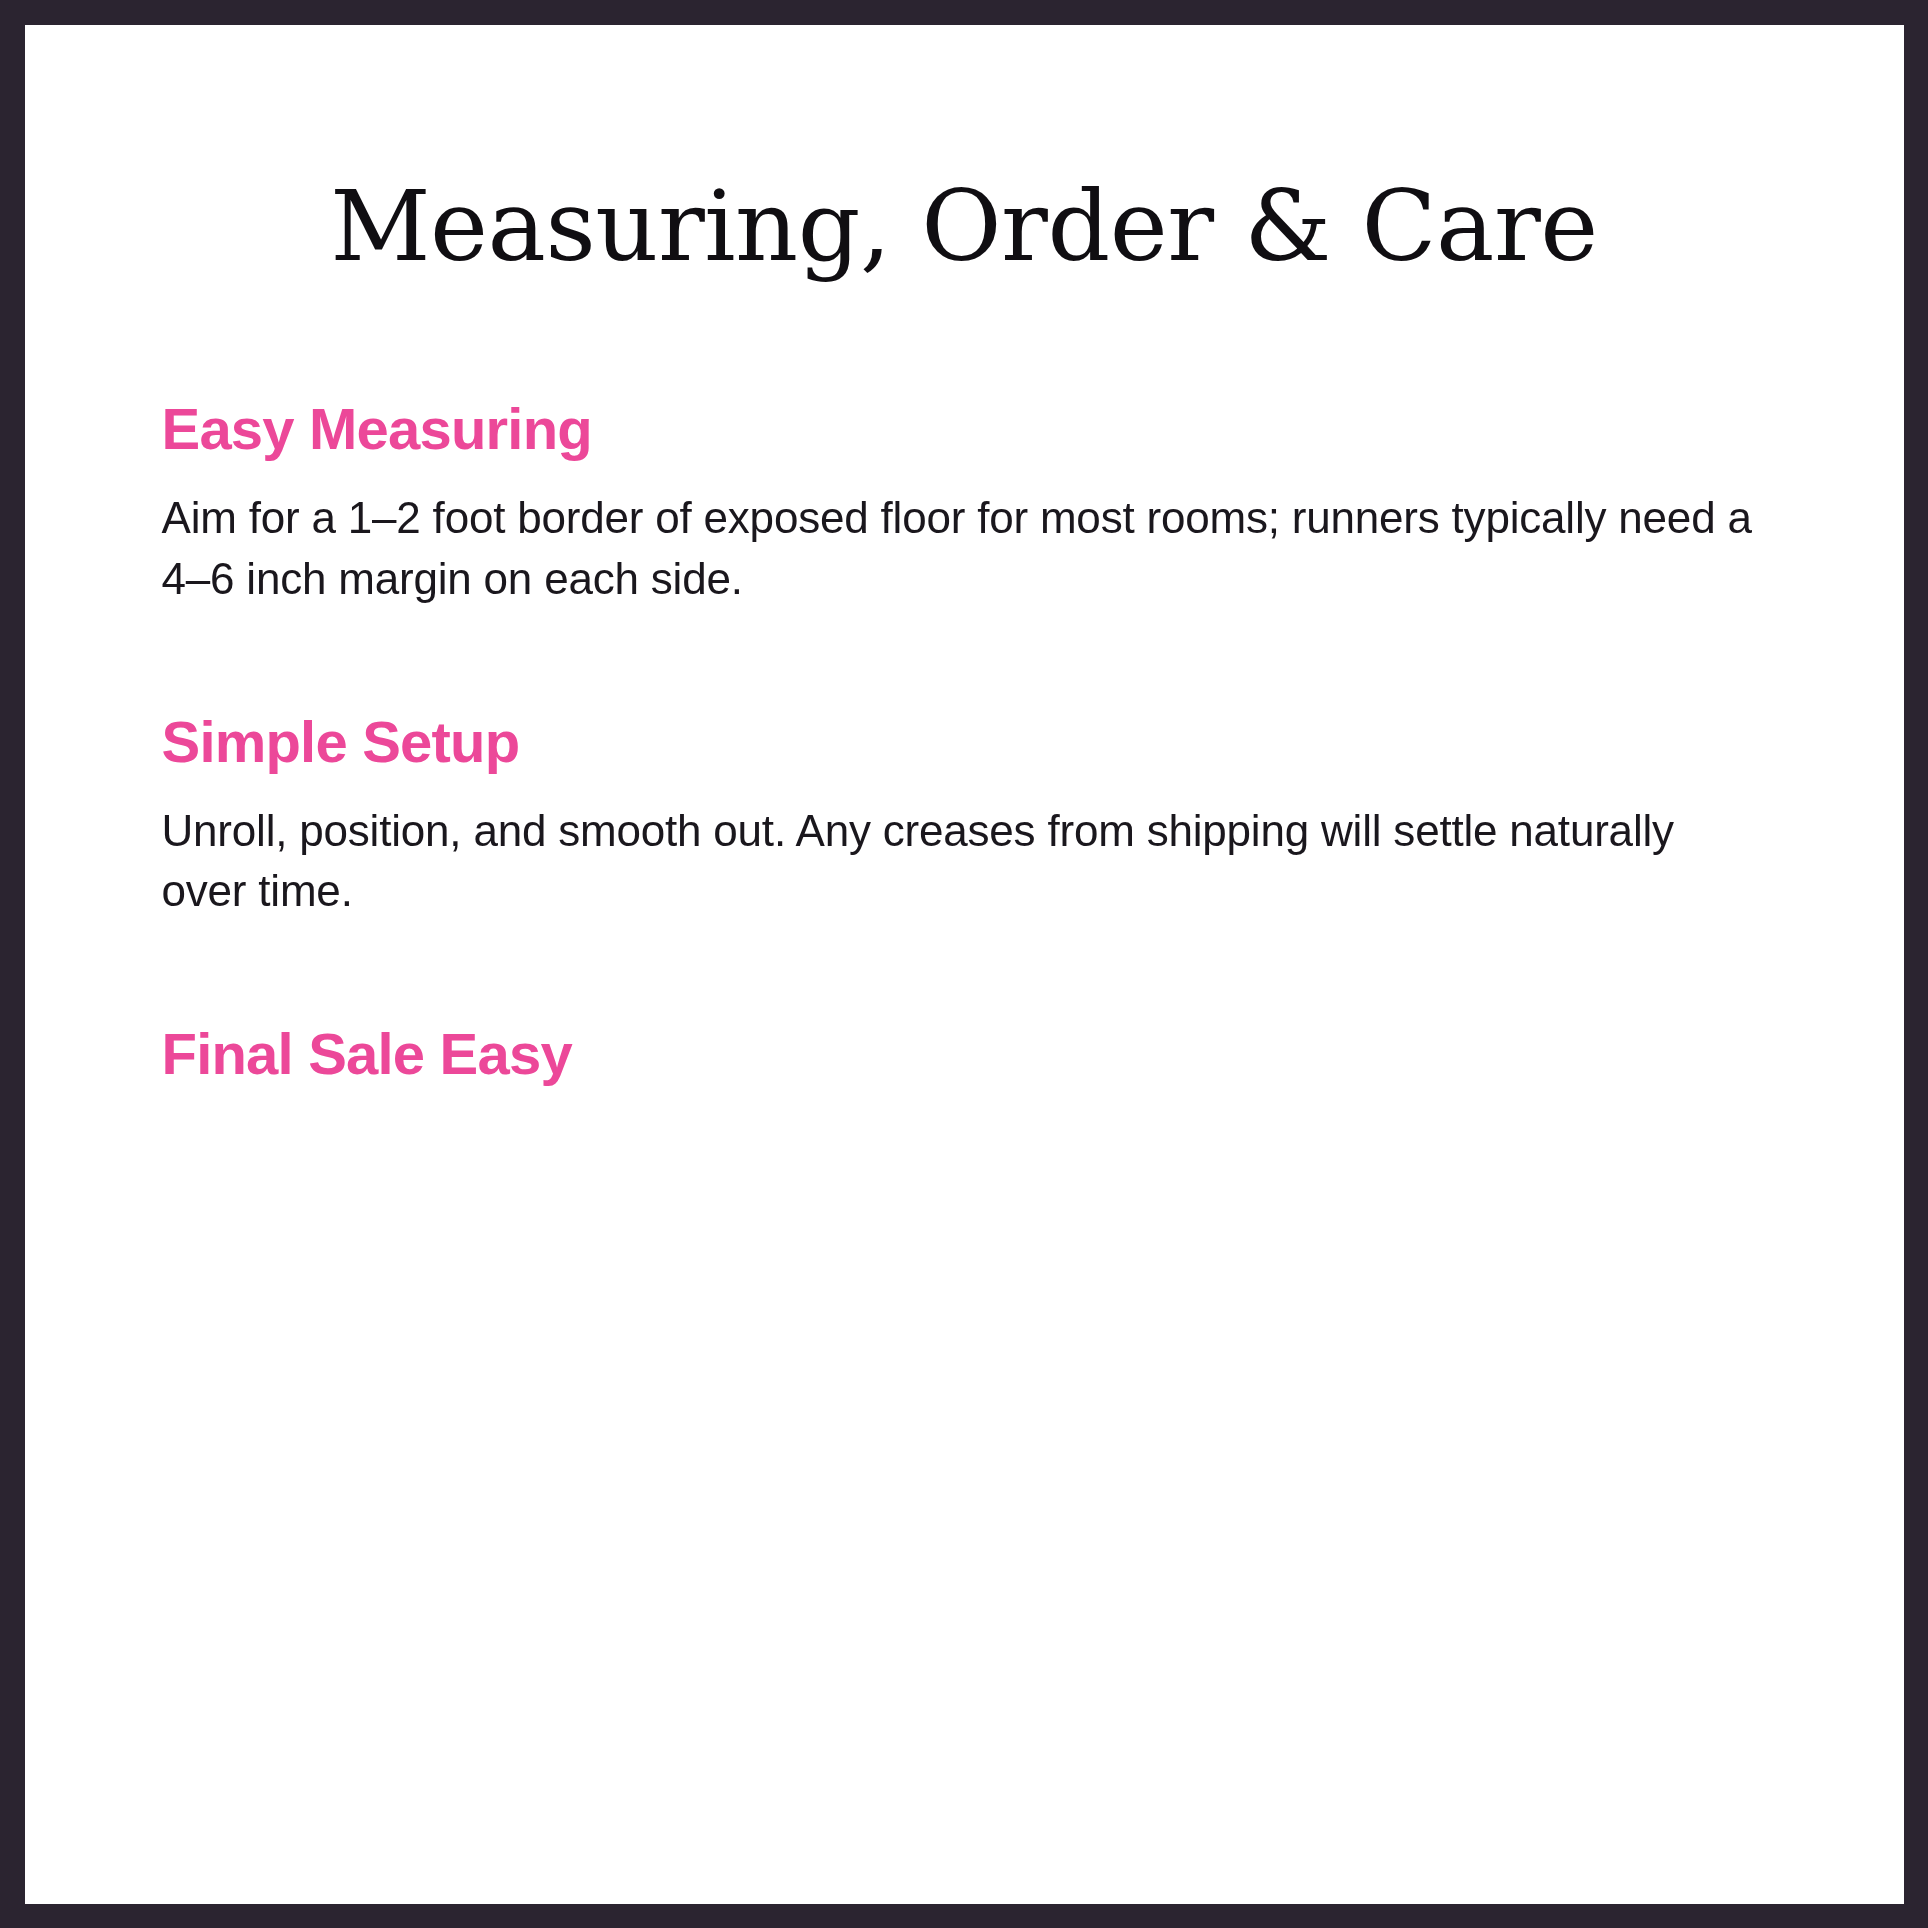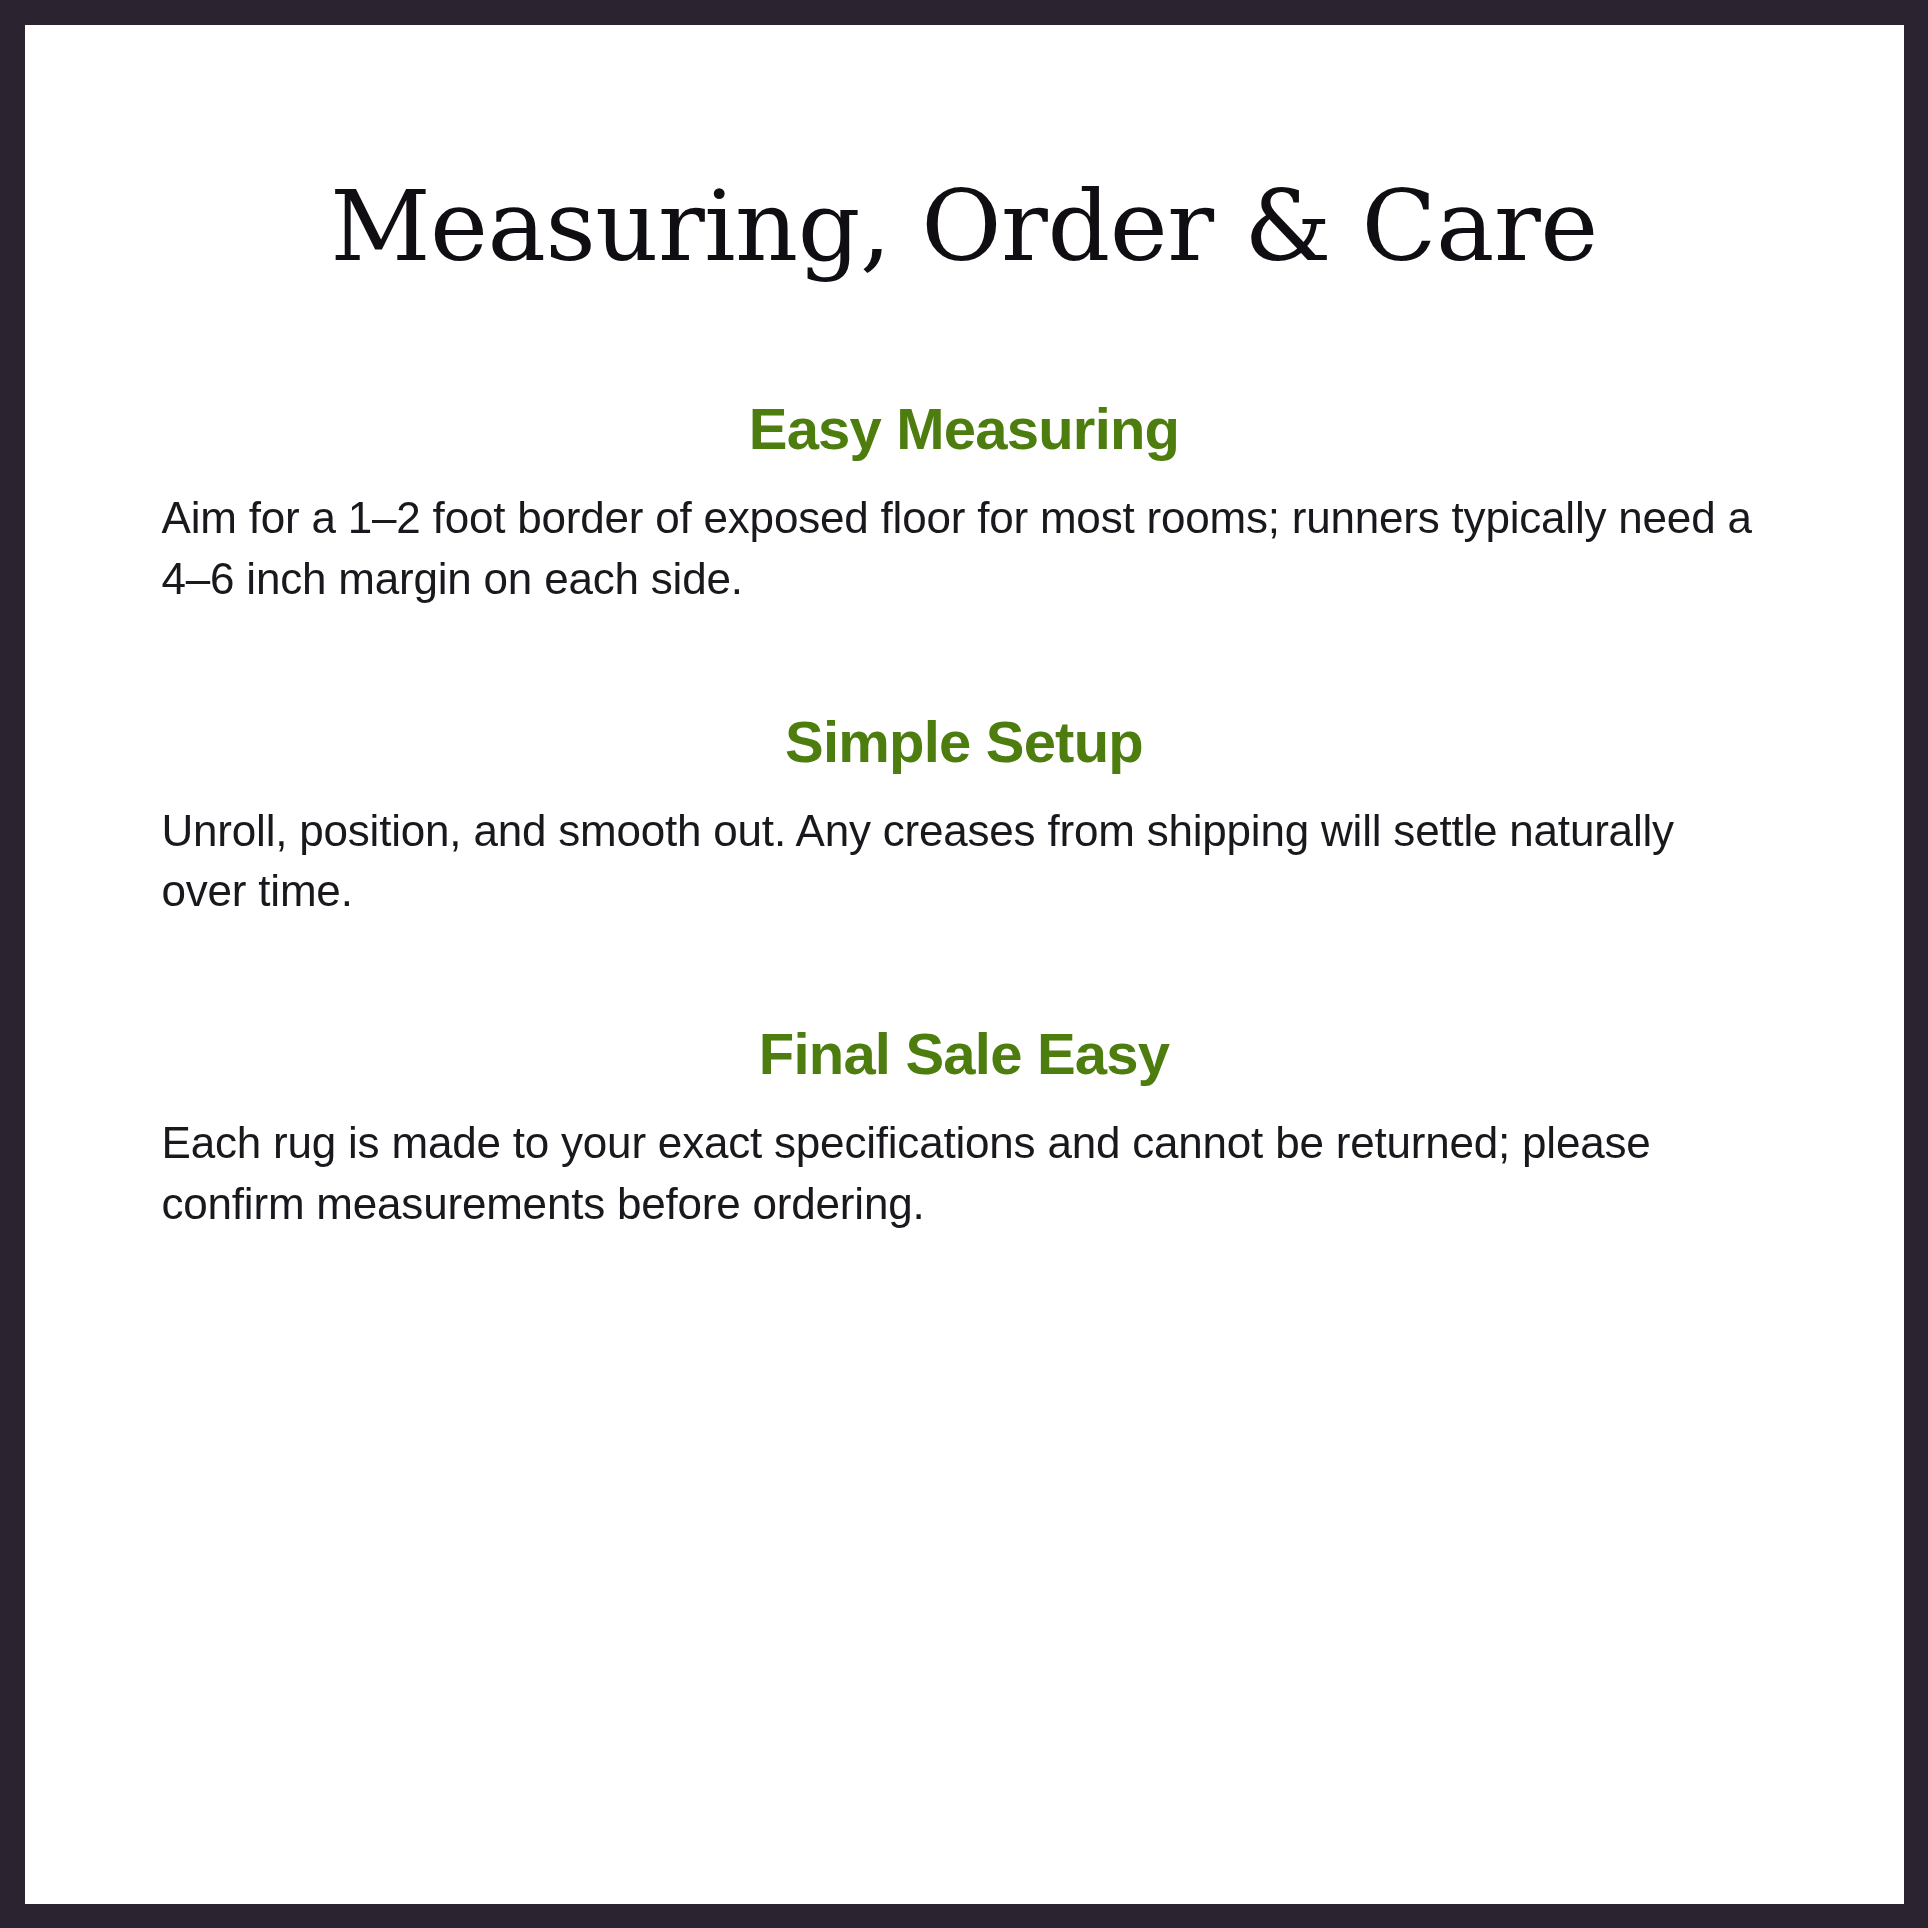--- a/index.html
+++ b/index.html
@@ -41,24 +41,23 @@
   .section {
     margin-bottom: 98px;
   }
   .section:last-child {
     margin-bottom: 0;
   }
   .section-heading {
     font-family: "Liberation Sans", sans-serif;
     font-size: 58px;
     font-weight: bold;
-    color: #4d7c0f;
+    color: #ec4899;
     margin: 0 0 26px 0;
     letter-spacing: -0.8px;
-    text-align: center;
   }
   .section-body {
     font-family: "Liberation Sans", sans-serif;
     font-size: 44px;
     font-weight: 400;
     line-height: 1.38;
     color: #1a171d;
     margin: 0;
     max-width: 1629px;
     letter-spacing: -0.2px;
@@ -79,18 +78,17 @@
     </div>
 
     <div class="section">
       <h2 class="section-heading">Simple Setup</h2>
       <p class="section-body">Unroll, position, and smooth out. Any creases from shipping will settle naturally over time.</p>
     </div>
 
 
     <div class="section">
       <h2 class="section-heading">Final Sale Easy</h2>
-      <p class="section-body">Each rug is made to your exact specifications and cannot be returned; please confirm measurements before ordering.</p>
     </div>
 
   </div>
 </div>
 
 
 </body></html>

